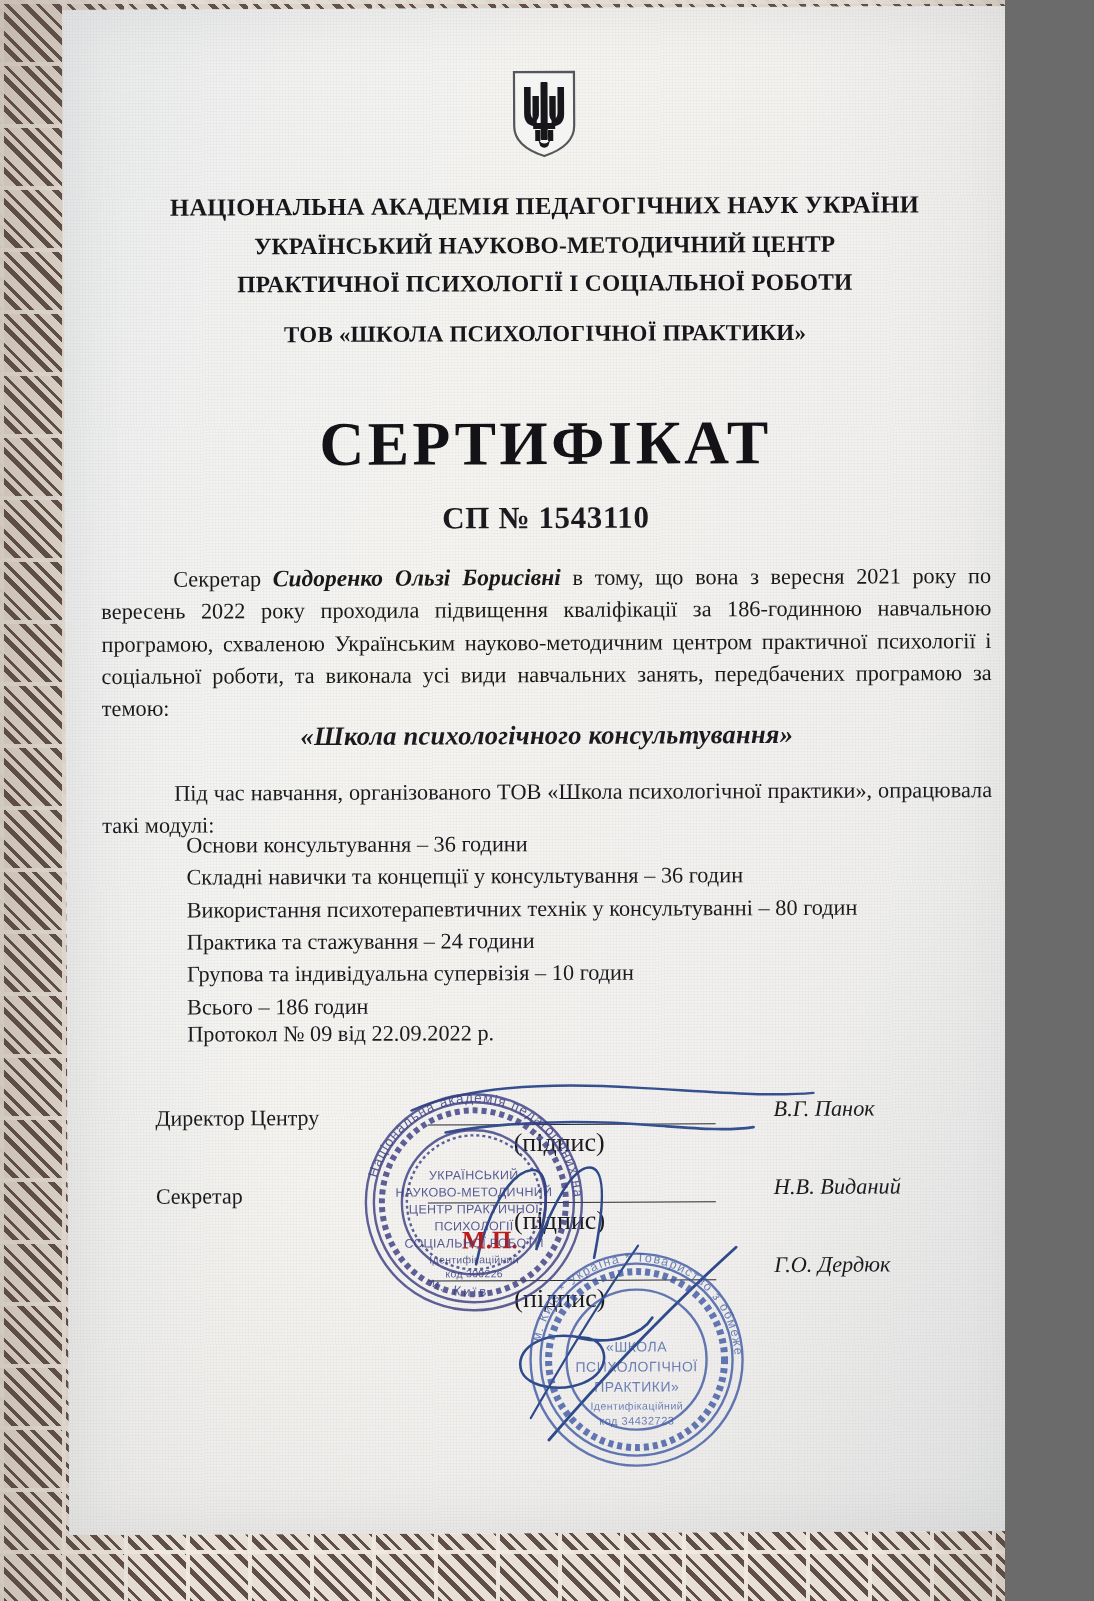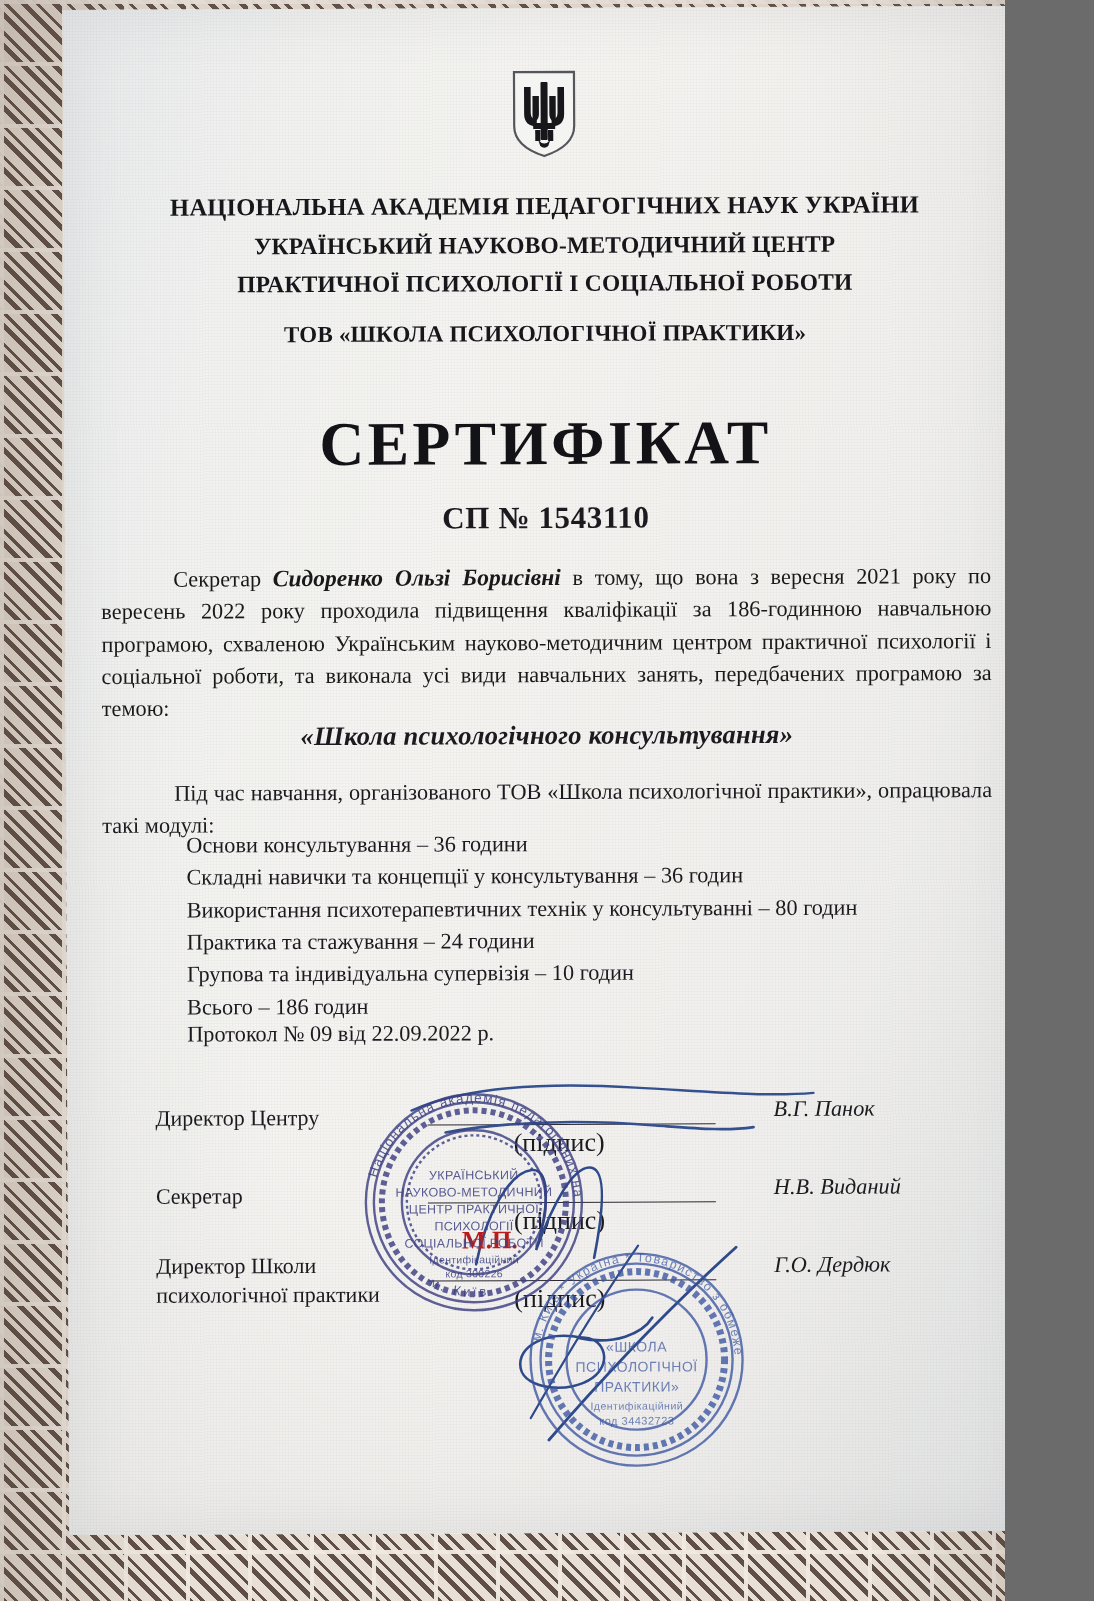--- a/index.html
+++ b/index.html
@@ -333,22 +333,20 @@
       </div>
 
       <div class="sig-row">
         <div class="sig-role">Секретар</div>
         <div class="sig-line"></div>
         <div class="sig-caption">(підпис)</div>
         <div class="sig-name">Н.В. Виданий</div>
       </div>
 
       <div class="sig-row tall">
-        <div class="sig-role two-line">Директор  Школи
-психологічної практики</div>
         <div class="sig-line"></div>
         <div class="sig-caption">(підпис)</div>
         <div class="sig-name">Г.О. Дердюк</div>
       </div>
 
       <svg class="ink ink-1" width="420" height="70" viewBox="0 0 420 70">
         <path d="M6 34 C60 10, 140 6, 230 12 C300 16, 360 22, 408 18" fill="none" stroke="#35508f" stroke-width="2.4" stroke-linecap="round"></path>
         <path d="M40 56 C110 44, 180 44, 250 50 C290 53, 320 56, 348 52" fill="none" stroke="#35508f" stroke-width="2.6" stroke-linecap="round"></path>
       </svg>
 

